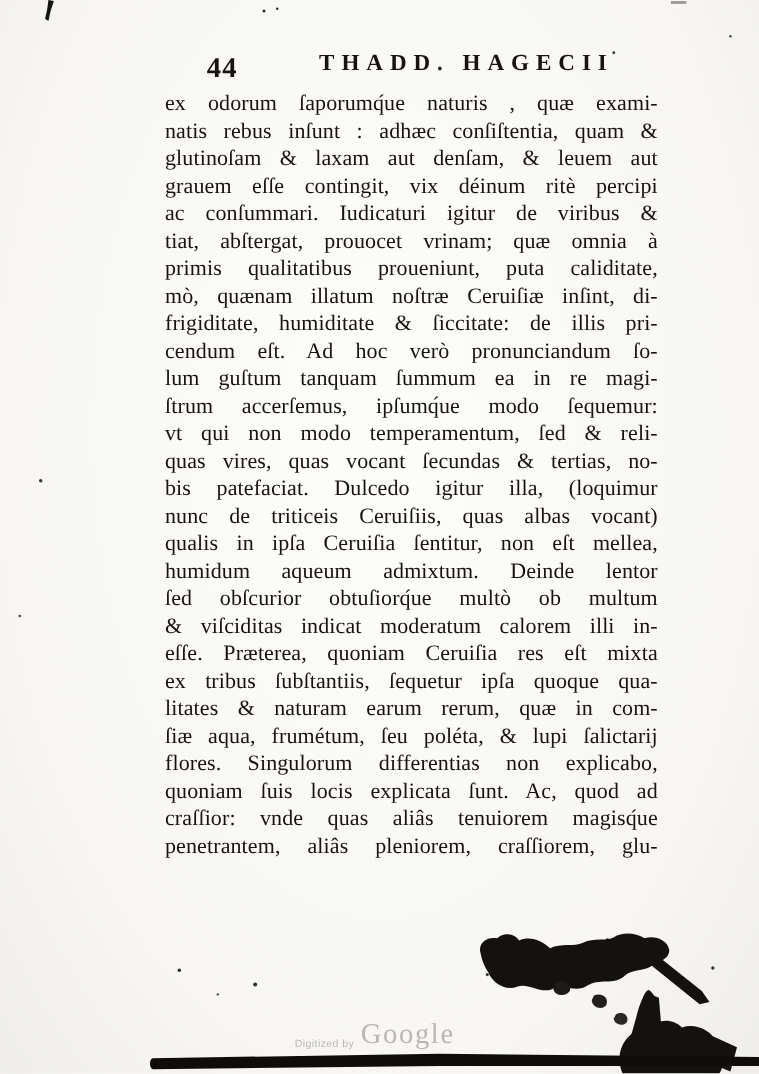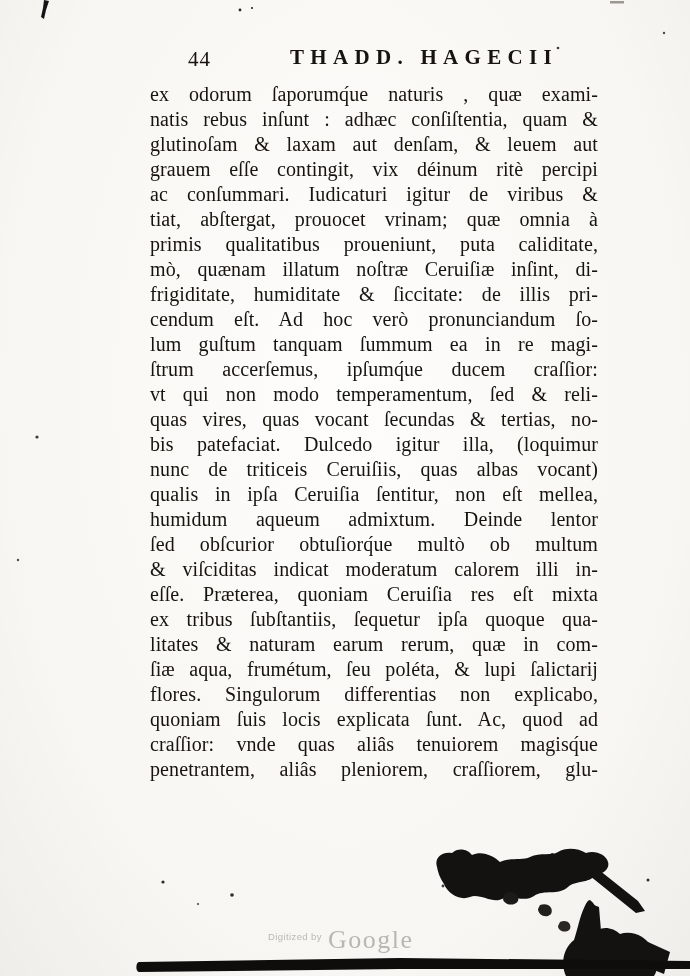--- a/index.html
+++ b/index.html
@@ -31,22 +31,22 @@
     position: absolute;
     left: 150px;
     top: 45px;
     width: 448px;
     height: 28px;
   }
   .page-number {
     position: absolute;
     left: 38px;
     top: 2px;
-    font-size: 21px;
-    font-weight: normal;
+    font-size: 26px;
+    font-weight: bold;
     color: var(--ink, #161310);
     letter-spacing: 1px;
   }
   .running-title {
     position: absolute;
     left: 110px;
     right: 10px;
     top: 0;
     text-align: center;
     font-size: 21px;
@@ -81,21 +81,21 @@
     text-align: right;
     font-size: 20.5px;
     font-weight: bold;
     color: var(--ink, #161310);
   }
   .watermark {
     position: absolute;
     left: 268px;
     top: 925px;
     display: flex;
-    align-items: flex-start;
+    align-items: flex-end;
     gap: 6px;
     color: var(--wm, #b9b7b2);
     user-select: none;
   }
   .wm-prefix {
     font-family: "Liberation Sans", "DejaVu Sans", sans-serif;
     font-size: 9.5px;
     letter-spacing: 0.4px;
     padding-top: 6px;
   }
@@ -126,21 +126,21 @@
       <div class="text-line">natis rebus inſunt : adhæc conſiſtentia, quam &amp;</div>
       <div class="text-line">glutinoſam &amp; laxam aut denſam, &amp; leuem aut</div>
       <div class="text-line">grauem eſſe contingit, vix déinum ritè percipi</div>
       <div class="text-line">ac conſummari. Iudicaturi igitur de viribus &amp;</div>
       <div class="text-line">tiat, abſtergat, prouocet vrinam; quæ omnia à</div>
       <div class="text-line">primis qualitatibus proueniunt, puta caliditate,</div>
       <div class="text-line">mò, quænam illatum noſtræ Ceruiſiæ inſint, di-</div>
       <div class="text-line">frigiditate, humiditate &amp; ſiccitate: de illis pri-</div>
       <div class="text-line">cendum eſt. Ad hoc verò pronunciandum ſo-</div>
       <div class="text-line">lum guſtum tanquam ſummum ea in re magi-</div>
-      <div class="text-line">ſtrum accerſemus, ipſumq́ue ducem craſſior:</div>
+      <div class="text-line">ſtrum accerſemus, ipſumq́ue modo ſequemur:</div>
       <div class="text-line">vt qui non modo temperamentum, ſed &amp; reli-</div>
       <div class="text-line">quas vires, quas vocant ſecundas &amp; tertias, no-</div>
       <div class="text-line">bis patefaciat. Dulcedo igitur illa, (loquimur</div>
       <div class="text-line">nunc de triticeis Ceruiſiis, quas albas vocant)</div>
       <div class="text-line">qualis in ipſa Ceruiſia ſentitur, non eſt mellea,</div>
       <div class="text-line">humidum aqueum admixtum. Deinde lentor</div>
       <div class="text-line">ſed obſcurior obtuſiorq́ue multò ob multum</div>
       <div class="text-line">&amp; viſciditas indicat moderatum calorem illi in-</div>
       <div class="text-line">eſſe. Præterea, quoniam Ceruiſia res eſt mixta</div>
       <div class="text-line">ex tribus ſubſtantiis, ſequetur ipſa quoque qua-</div>

